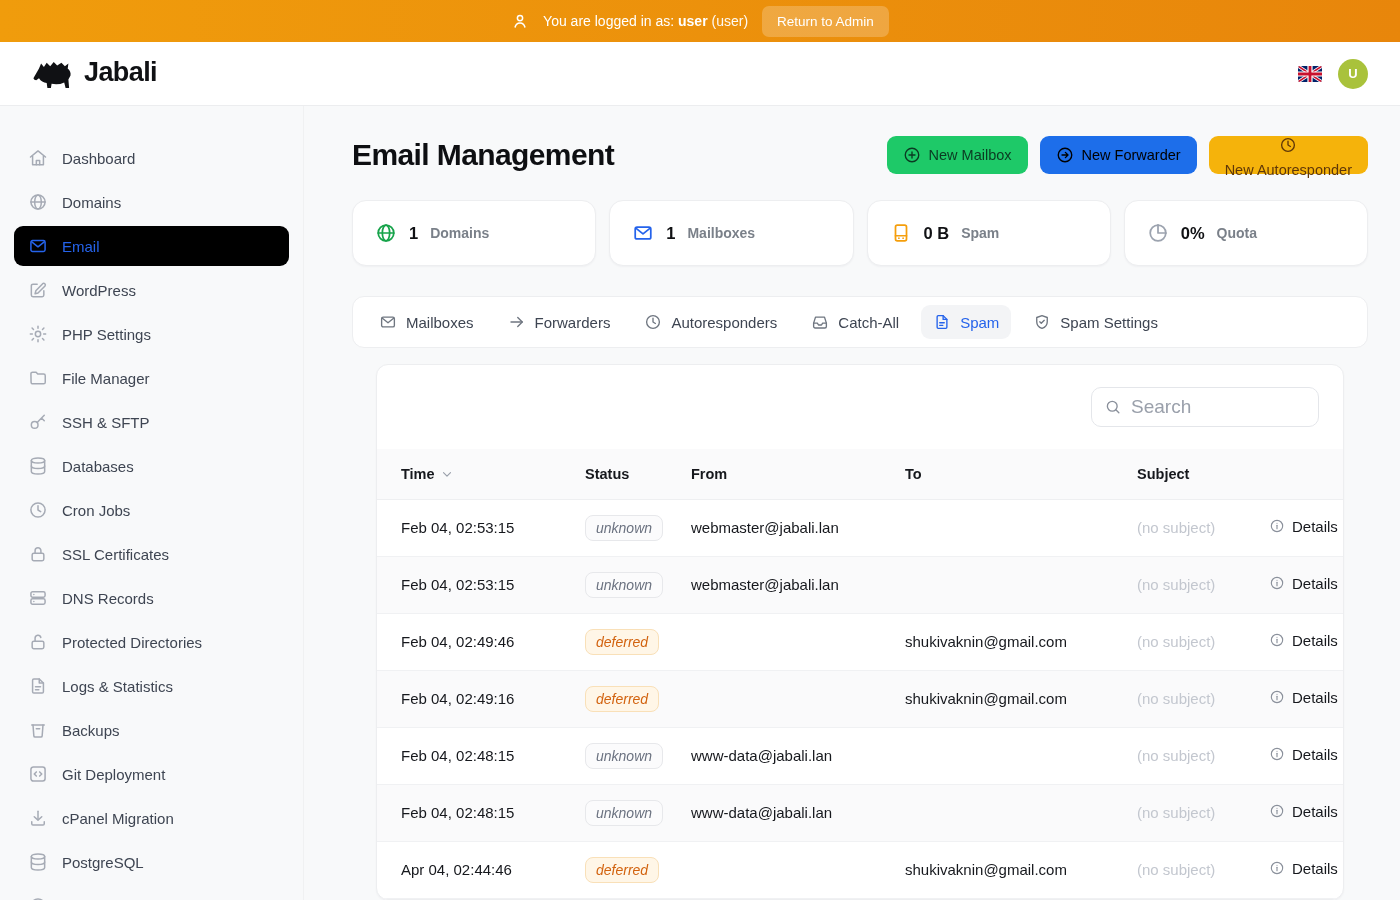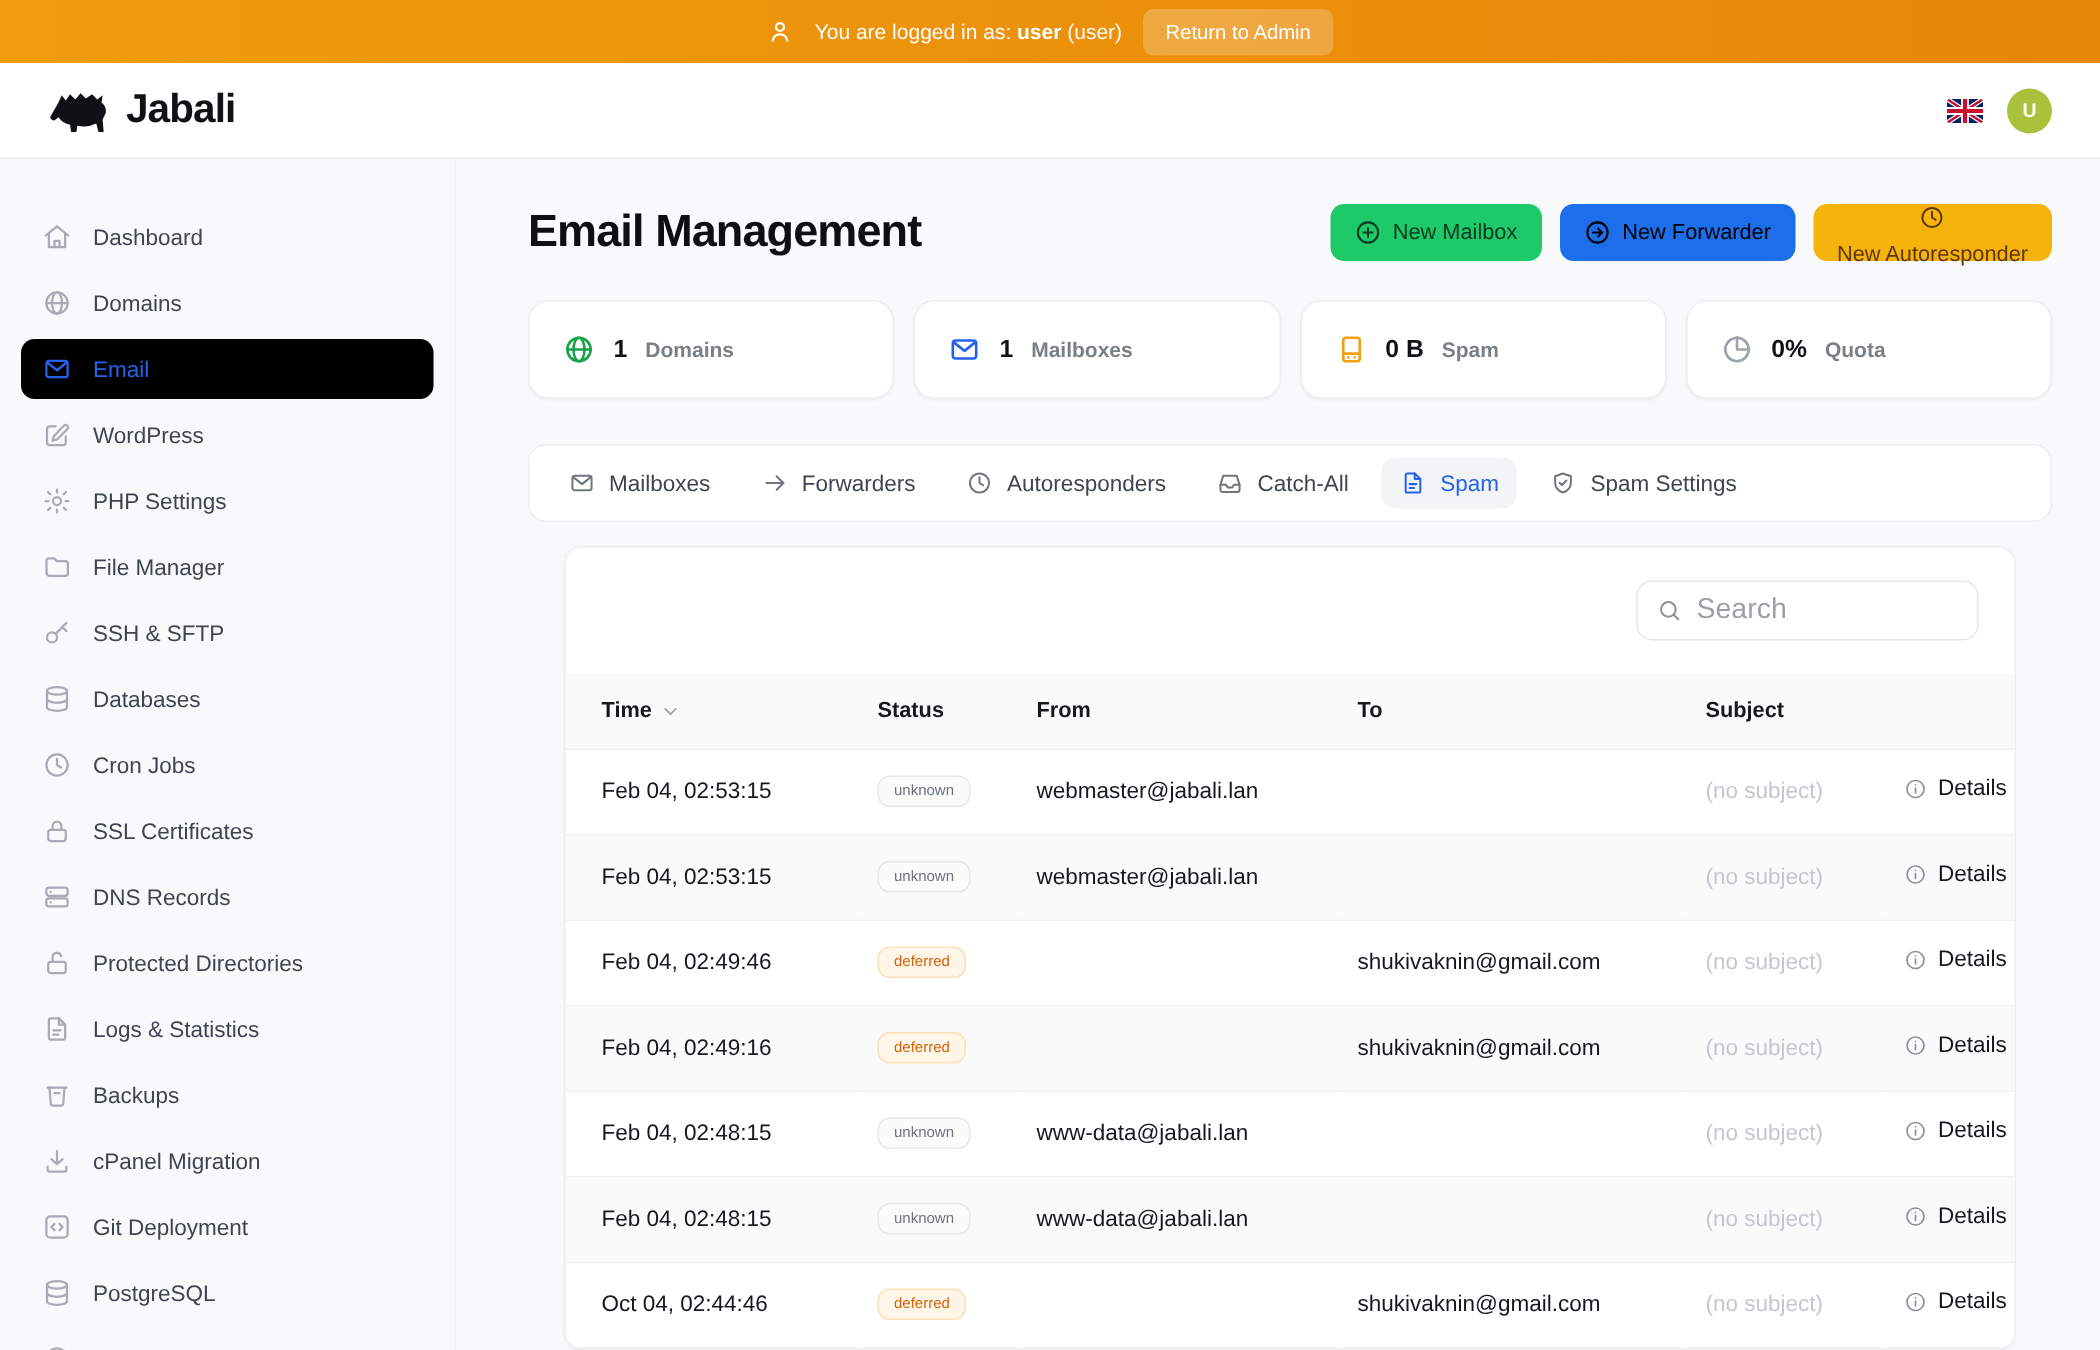--- a/index.html
+++ b/index.html
@@ -64,21 +64,21 @@
 
   table { width:100%; border-collapse:collapse; font-size:15px; table-layout:fixed; }
   thead th { background:#FAFAFB; text-align:left; font-weight:700; color:#16181D; height:50px; padding:0 12px; border-bottom:1px solid #EEEFF1; font-size:14.5px; }
   thead th:first-child { padding-left:24px; }
   .sort-wrap { display:inline-flex; align-items:center; gap:5px; cursor:pointer; }
   .sort-icon { display:inline-flex; color:#9AA0AB; }
   tbody td { height:57px; padding:0 12px; border-bottom:1px solid #F0F1F3; color:#16181D; overflow:hidden; white-space:nowrap; }
   tbody td:first-child { padding-left:24px; }
   tbody tr:nth-child(even) { background:#FAFAFB; }
 
-  .badge { display:inline-block; padding:4px 10px; border-radius:8px; font-size:10px; }
+  .badge { display:inline-block; padding:4px 10px; border-radius:8px; font-size:14px;font-style:italic; }
   .status-unknown { background:#FBFBFC; border:1px solid #E7E8EB; color:#6B7280; }
   .status-deferred { background:#FFF6E7; border:1px solid #F9E0B8; color:#D2620E; }
 
   .subject-cell { color:#C3C7CF; }
   .details-cell { text-align:right; padding-right:24px !important; }
   .details-link { display:inline-flex; align-items:center; gap:7px; color:#16181D; font-weight:500; cursor:pointer; }
   .details-link .d-icon { display:flex; color:#8A909B; }
 </style>
 </head>
 <body>
@@ -252,35 +252,35 @@
             <path d="M4.5 6h15"></path>
             <path d="M6 6l1 13a1.5 1.5 0 0 0 1.5 1.4h7A1.5 1.5 0 0 0 17 19l1-13"></path>
             <path d="M10 10.5h4"></path>
           </svg>
         </span>
         <span>Backups</span>
       </div>
       <div class="side-item">
         <span class="si-icon" style="display: flex;">
           <svg width="20" height="20" viewBox="0 0 24 24" fill="none" stroke="currentColor" stroke-width="1.8" stroke-linecap="round" stroke-linejoin="round">
+            <rect x="3.5" y="3.5" width="17" height="17" rx="3"></rect>
+            <path d="m10 9.5-2.5 2.5L10 14.5M14 9.5l2.5 2.5L14 14.5"></path>
+          </svg>
+        </span>
+        <span>Git Deployment</span>
+      </div>
+      <div class="side-item">
+        <span class="si-icon" style="display: flex;">
+          <svg width="20" height="20" viewBox="0 0 24 24" fill="none" stroke="currentColor" stroke-width="1.8" stroke-linecap="round" stroke-linejoin="round">
             <path d="M12 4v10"></path>
             <path d="m7.5 10.5 4.5 4 4.5-4"></path>
             <path d="M4.5 16.5V19a1.5 1.5 0 0 0 1.5 1.5h12A1.5 1.5 0 0 0 19.5 19v-2.5"></path>
           </svg>
         </span>
         <span>cPanel Migration</span>
-      </div>
-      <div class="side-item">
-        <span class="si-icon" style="display: flex;">
-          <svg width="20" height="20" viewBox="0 0 24 24" fill="none" stroke="currentColor" stroke-width="1.8" stroke-linecap="round" stroke-linejoin="round">
-            <rect x="3.5" y="3.5" width="17" height="17" rx="3"></rect>
-            <path d="m10 9.5-2.5 2.5L10 14.5M14 9.5l2.5 2.5L14 14.5"></path>
-          </svg>
-        </span>
-        <span>Git Deployment</span>
       </div>
       <div class="side-item">
         <span class="si-icon" style="display: flex;">
           <svg width="20" height="20" viewBox="0 0 24 24" fill="none" stroke="currentColor" stroke-width="1.8" stroke-linecap="round" stroke-linejoin="round">
             <ellipse cx="12" cy="5.5" rx="8" ry="3"></ellipse>
             <path d="M4 5.5V12c0 1.7 3.6 3 8 3s8-1.3 8-3V5.5"></path>
             <path d="M4 12v6.5c0 1.7 3.6 3 8 3s8-1.3 8-3V12"></path>
           </svg>
         </span>
         <span>PostgreSQL</span>
@@ -569,21 +569,21 @@
                     <svg width="16" height="16" viewBox="0 0 24 24" fill="none" stroke="currentColor" stroke-width="1.7" stroke-linecap="round" stroke-linejoin="round">
                       <circle cx="12" cy="12" r="8.5"></circle>
                       <path d="M12 11v5"></path>
                       <path d="M11.99 7.8h.02"></path>
                     </svg>
                   </span>
                   <span>Details</span>
                 </span></td>
             </tr>
             <tr>
-              <td>Oct 04, 02:44:46</td>
+              <td>Apr 04, 02:44:46</td>
               <td><span class="badge status-deferred">deferred</span></td>
               <td></td>
               <td>shukivaknin@gmail.com</td>
               <td class="subject-cell">(no subject)</td>
               <td class="details-cell"><span class="details-link">
                   <span class="d-icon" style="display: flex;">
                     <svg width="16" height="16" viewBox="0 0 24 24" fill="none" stroke="currentColor" stroke-width="1.7" stroke-linecap="round" stroke-linejoin="round">
                       <circle cx="12" cy="12" r="8.5"></circle>
                       <path d="M12 11v5"></path>
                       <path d="M11.99 7.8h.02"></path>

